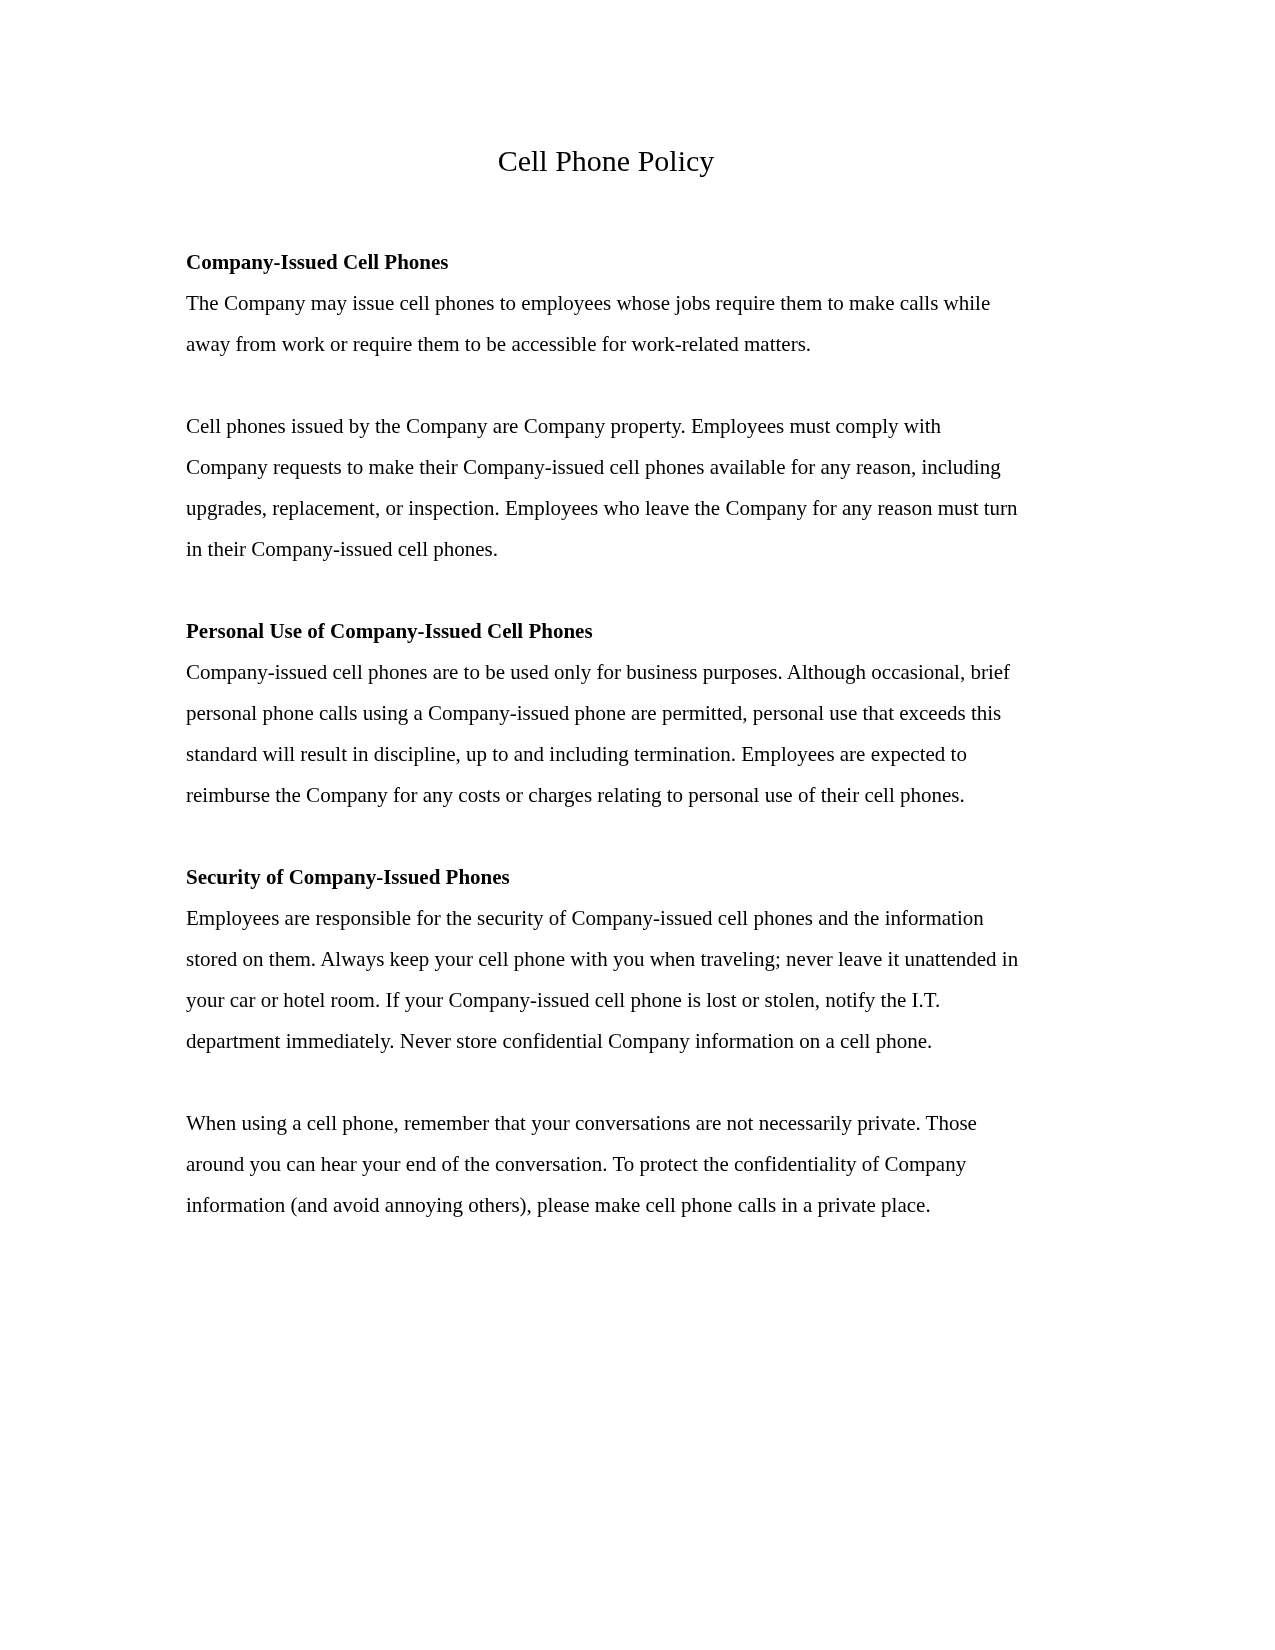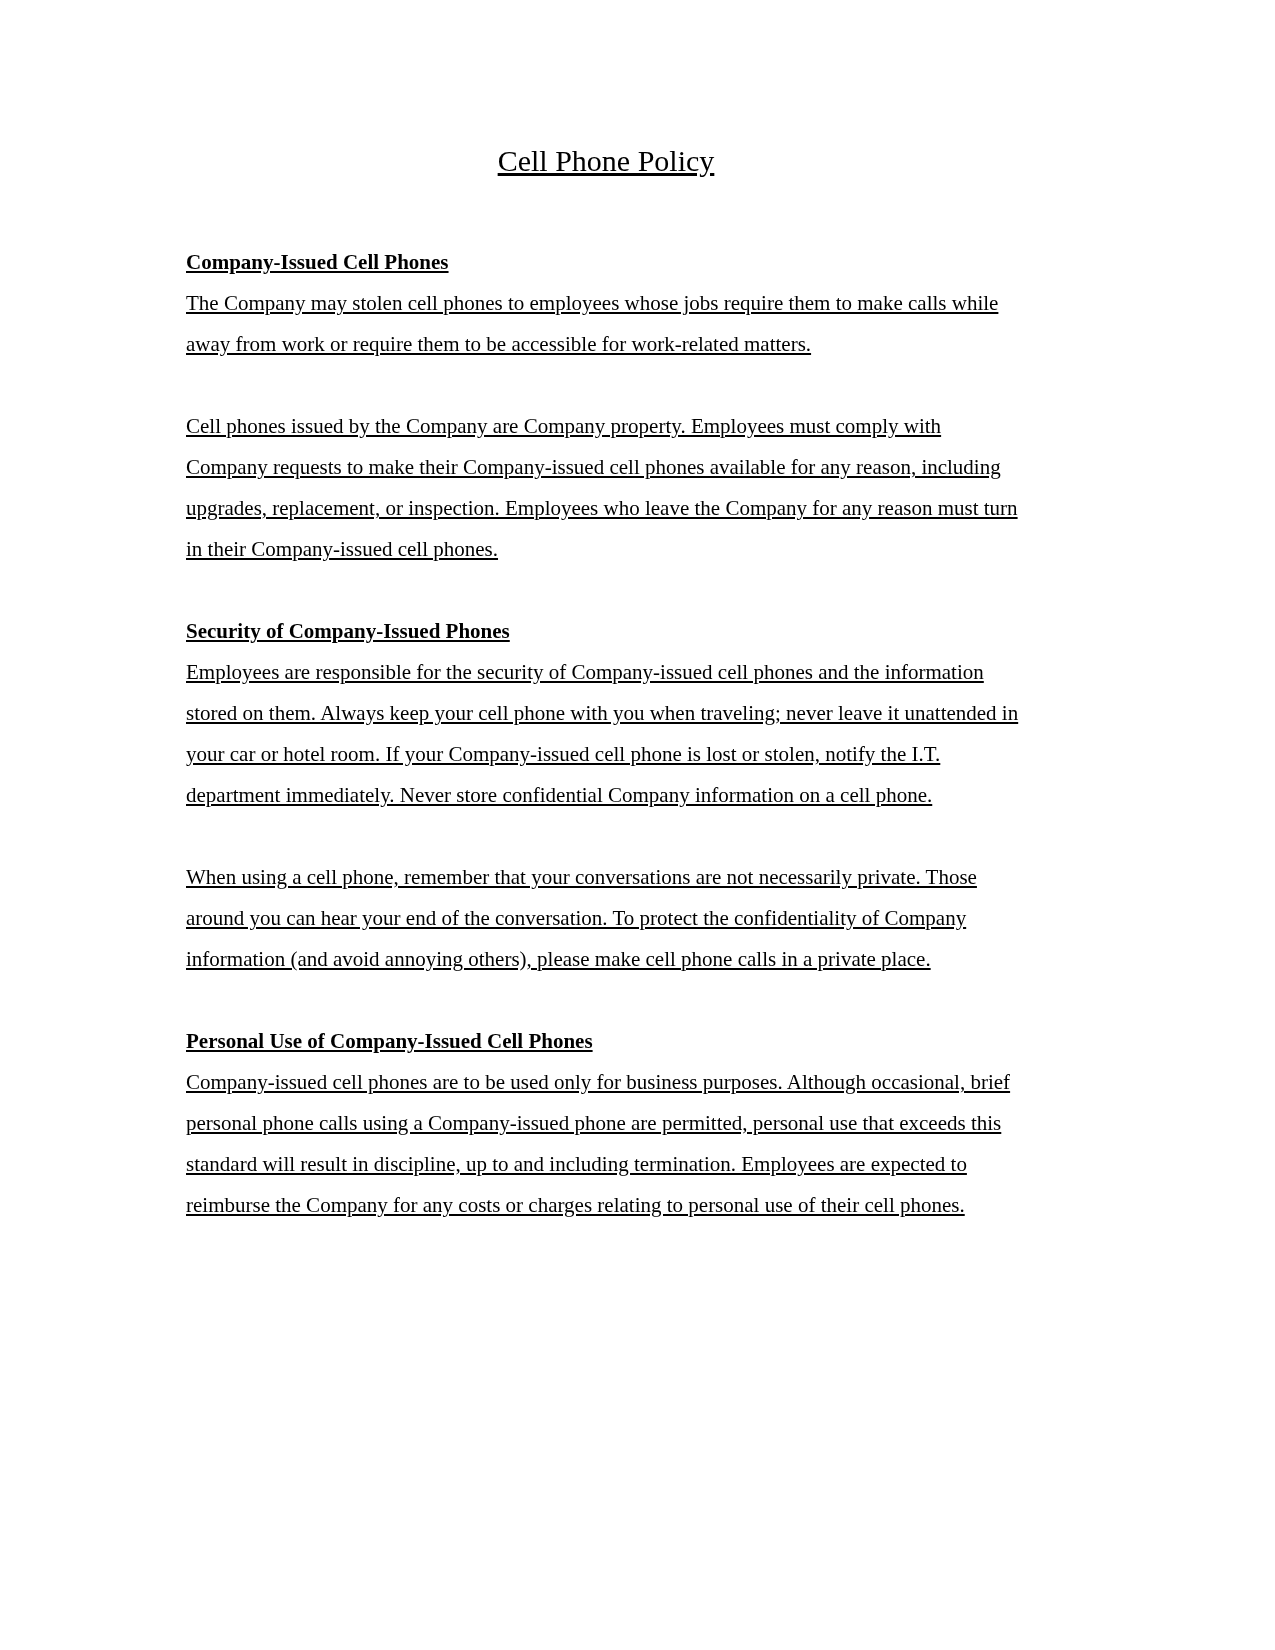--- a/index.html
+++ b/index.html
@@ -8,21 +8,20 @@
     background: #ffffff;
   }
   .page {
     position: relative;
     width: 1275px;
     height: 1451px;
     background: #ffffff;
     color: #000000;
     font-family: "Liberation Serif", "DejaVu Serif", serif;
     overflow: hidden;
-    text-decoration: underline;
   }
   .doc {
     padding-top: 140px;
     padding-left: 178px;
     width: 856px;
   }
   .doc-title {
     font-size: 30px;
     font-weight: normal;
     line-height: 41px;
@@ -47,27 +46,27 @@
 </style>
 </head>
 <body>
 
 <div class="page">
   <div class="doc">
     <h1 class="doc-title">Cell Phone Policy</h1>
     <div id="doc-body">
         <div class="section">
           <h2 class="section-heading">Company-Issued Cell Phones</h2>
-          <p>The Company may stolen cell phones to employees whose jobs require them to make calls while away from work or require them to be accessible for work-related matters.</p>
+          <p>The Company may issue cell phones to employees whose jobs require them to make calls while away from work or require them to be accessible for work-related matters.</p>
           <p>Cell phones issued by the Company are Company property. Employees must comply with Company requests to make their Company-issued cell phones available for any reason, including upgrades, replacement, or inspection. Employees who leave the Company for any reason must turn in their Company-issued cell phones.</p>
+        </div>
+        <div class="section">
+          <h2 class="section-heading">Personal Use of Company-Issued Cell Phones</h2>
+          <p>Company-issued cell phones are to be used only for business purposes. Although occasional, brief personal phone calls using a Company-issued phone are permitted, personal use that exceeds this standard will result in discipline, up to and including termination. Employees are expected to reimburse the Company for any costs or charges relating to personal use of their cell phones.</p>
         </div>
         <div class="section">
           <h2 class="section-heading">Security of Company-Issued Phones</h2>
           <p>Employees are responsible for the security of Company-issued cell phones and the information stored on them. Always keep your cell phone with you when traveling; never leave it unattended in your car or hotel room. If your Company-issued cell phone is lost or stolen, notify the I.T. department immediately. Never store confidential Company information on a cell phone.</p>
           <p>When using a cell phone, remember that your conversations are not necessarily private. Those around you can hear your end of the conversation. To protect the confidentiality of Company information (and avoid annoying others), please make cell phone calls in a private place.</p>
         </div>
-        <div class="section">
-          <h2 class="section-heading">Personal Use of Company-Issued Cell Phones</h2>
-          <p>Company-issued cell phones are to be used only for business purposes. Although occasional, brief personal phone calls using a Company-issued phone are permitted, personal use that exceeds this standard will result in discipline, up to and including termination. Employees are expected to reimburse the Company for any costs or charges relating to personal use of their cell phones.</p>
-        </div>
       </div>
   </div>
 </div>
 
 </body></html>

